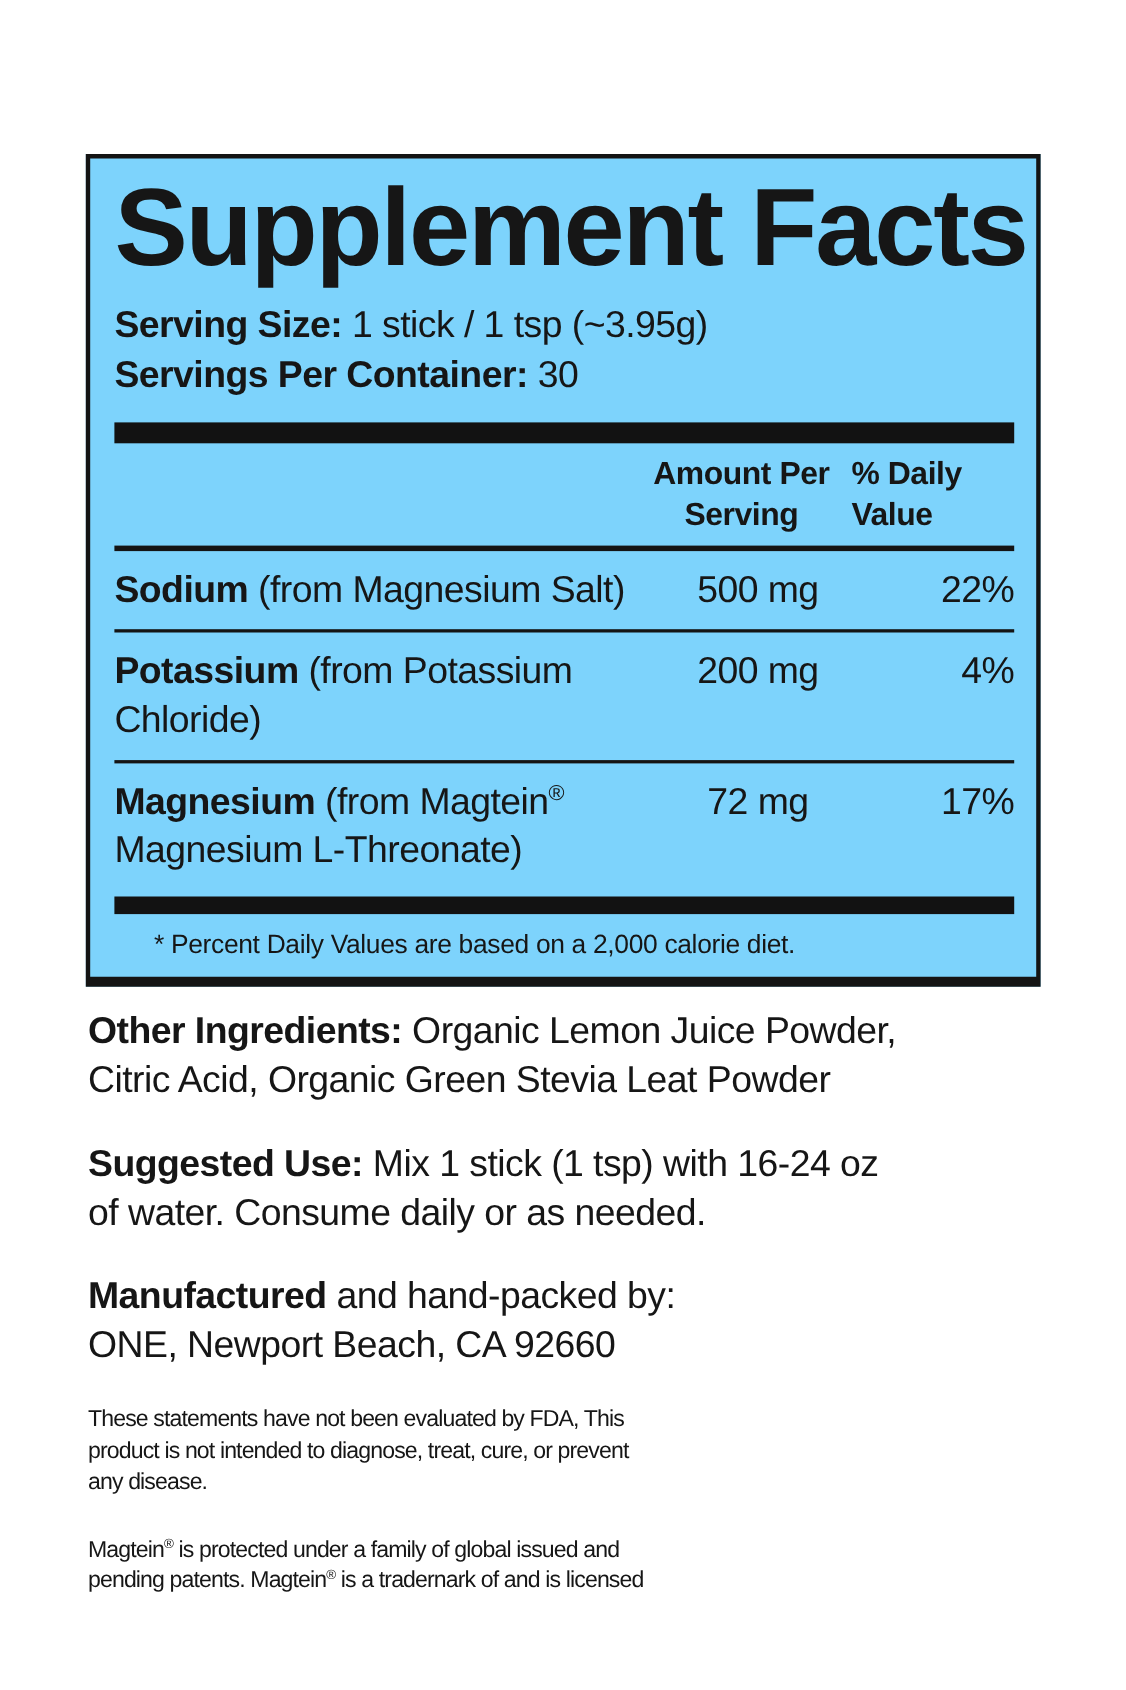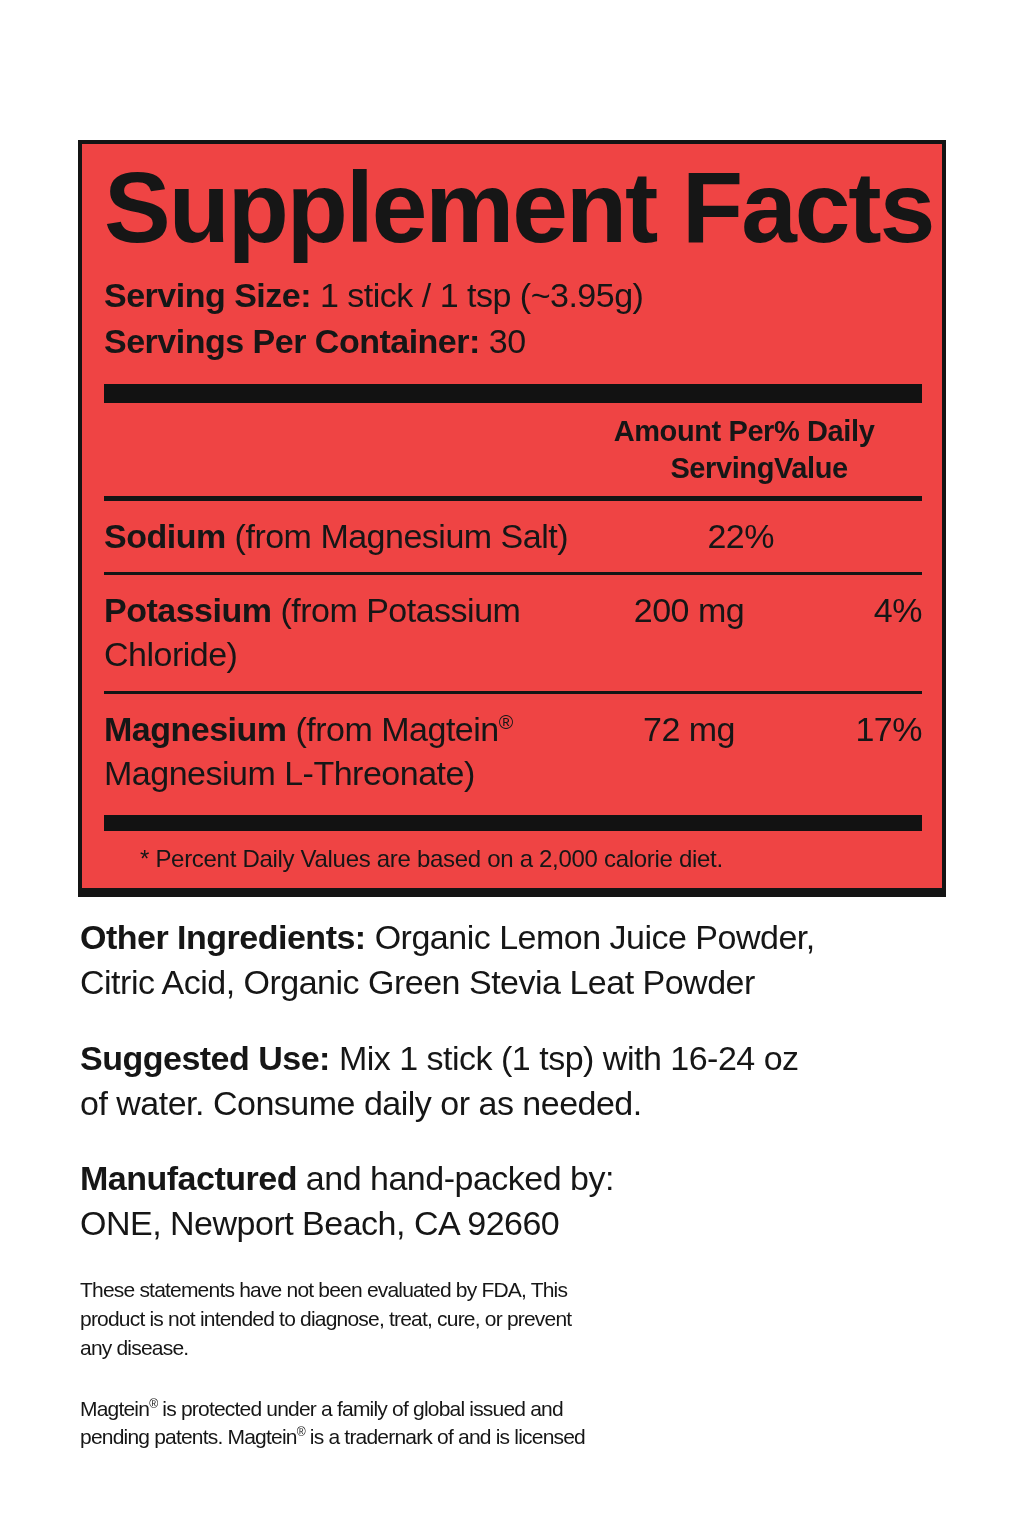--- a/index.html
+++ b/index.html
@@ -12,21 +12,21 @@
     overflow:hidden;
     box-sizing:border-box;
     padding-top:140px;
   }
   .facts-box{
     margin-left:78px;
     width:868px;
     box-sizing:border-box;
     border:4px solid #141414;
     border-bottom-width:9px;
-    background:#ef4444;
+    background:#7dd3fc;
     padding:12px 20px 14px 22px;
   }
   .facts-title{
     font-size:100px;
     font-weight:700;
     letter-spacing:-2px;
     line-height:0.98;
     margin:2px 0 0 0;
     white-space:nowrap;
   }
@@ -39,21 +39,21 @@
     display:grid;
     grid-template-columns:470px 200px 1fr;
     margin-top:10px;
     padding-bottom:10px;
     border-bottom:5px solid #141414;
     font-size:29px;
     font-weight:700;
     letter-spacing:-0.4px;
     line-height:1.25;
   }
-  .hdr-amt{text-align:right;}
+  .hdr-amt{text-align:center;}
   .hdr-dv{text-align:left;}
   .t-row{
     display:grid;
     grid-template-columns:500px 170px 1fr;
     padding:13px 0 14px 0;
     font-size:34px;
     letter-spacing:-0.5px;
     line-height:1.3;
   }
   .t-row + .t-row{border-top:3px solid #141414;}
@@ -100,20 +100,21 @@
       </div>
       <div class="hdr-dv">
         <span>% Daily</span><br>
         <span>Value</span>
       </div>
     </div>
 
     <div>
       <div class="t-row">
         <div class="t-name"><span class="b">Sodium</span><span> (from Magnesium Salt)</span></div>
+        <div class="t-amt">500 mg</div>
         <div class="t-dv">22%</div>
       </div>
       <div class="t-row">
         <div class="t-name"><span class="b">Potassium</span><span> (from Potassium Chloride)</span></div>
         <div class="t-amt">200 mg</div>
         <div class="t-dv">4%</div>
       </div>
       <div class="t-row">
         <div class="t-name"><span class="b">Magnesium</span><span> (from Magtein<sup class="reg">®</sup> Magnesium L-Threonate)</span></div>
         <div class="t-amt">72 mg</div>

